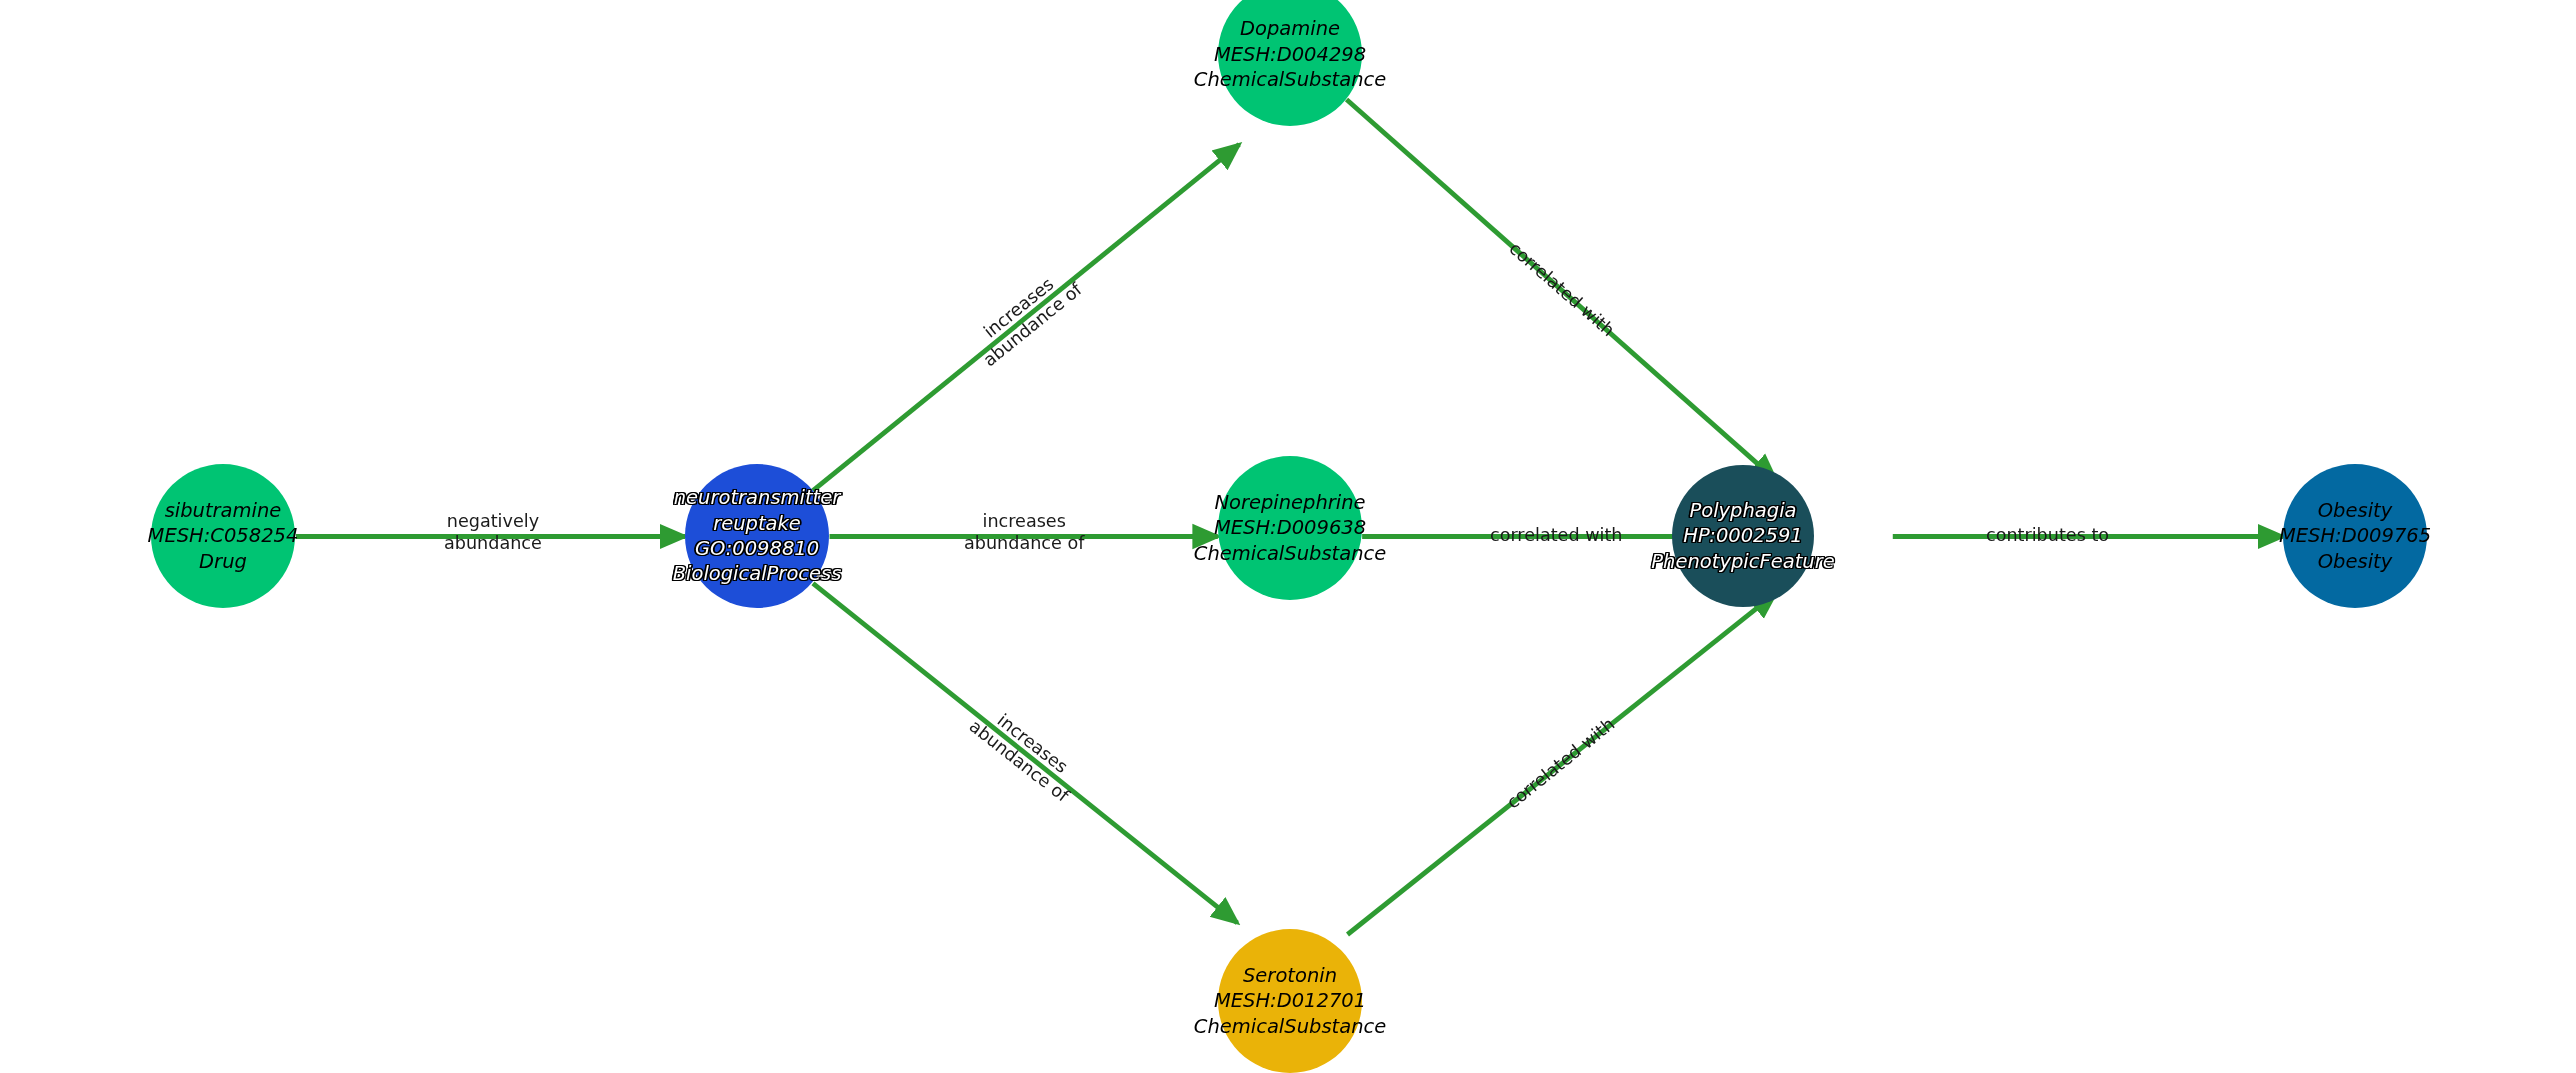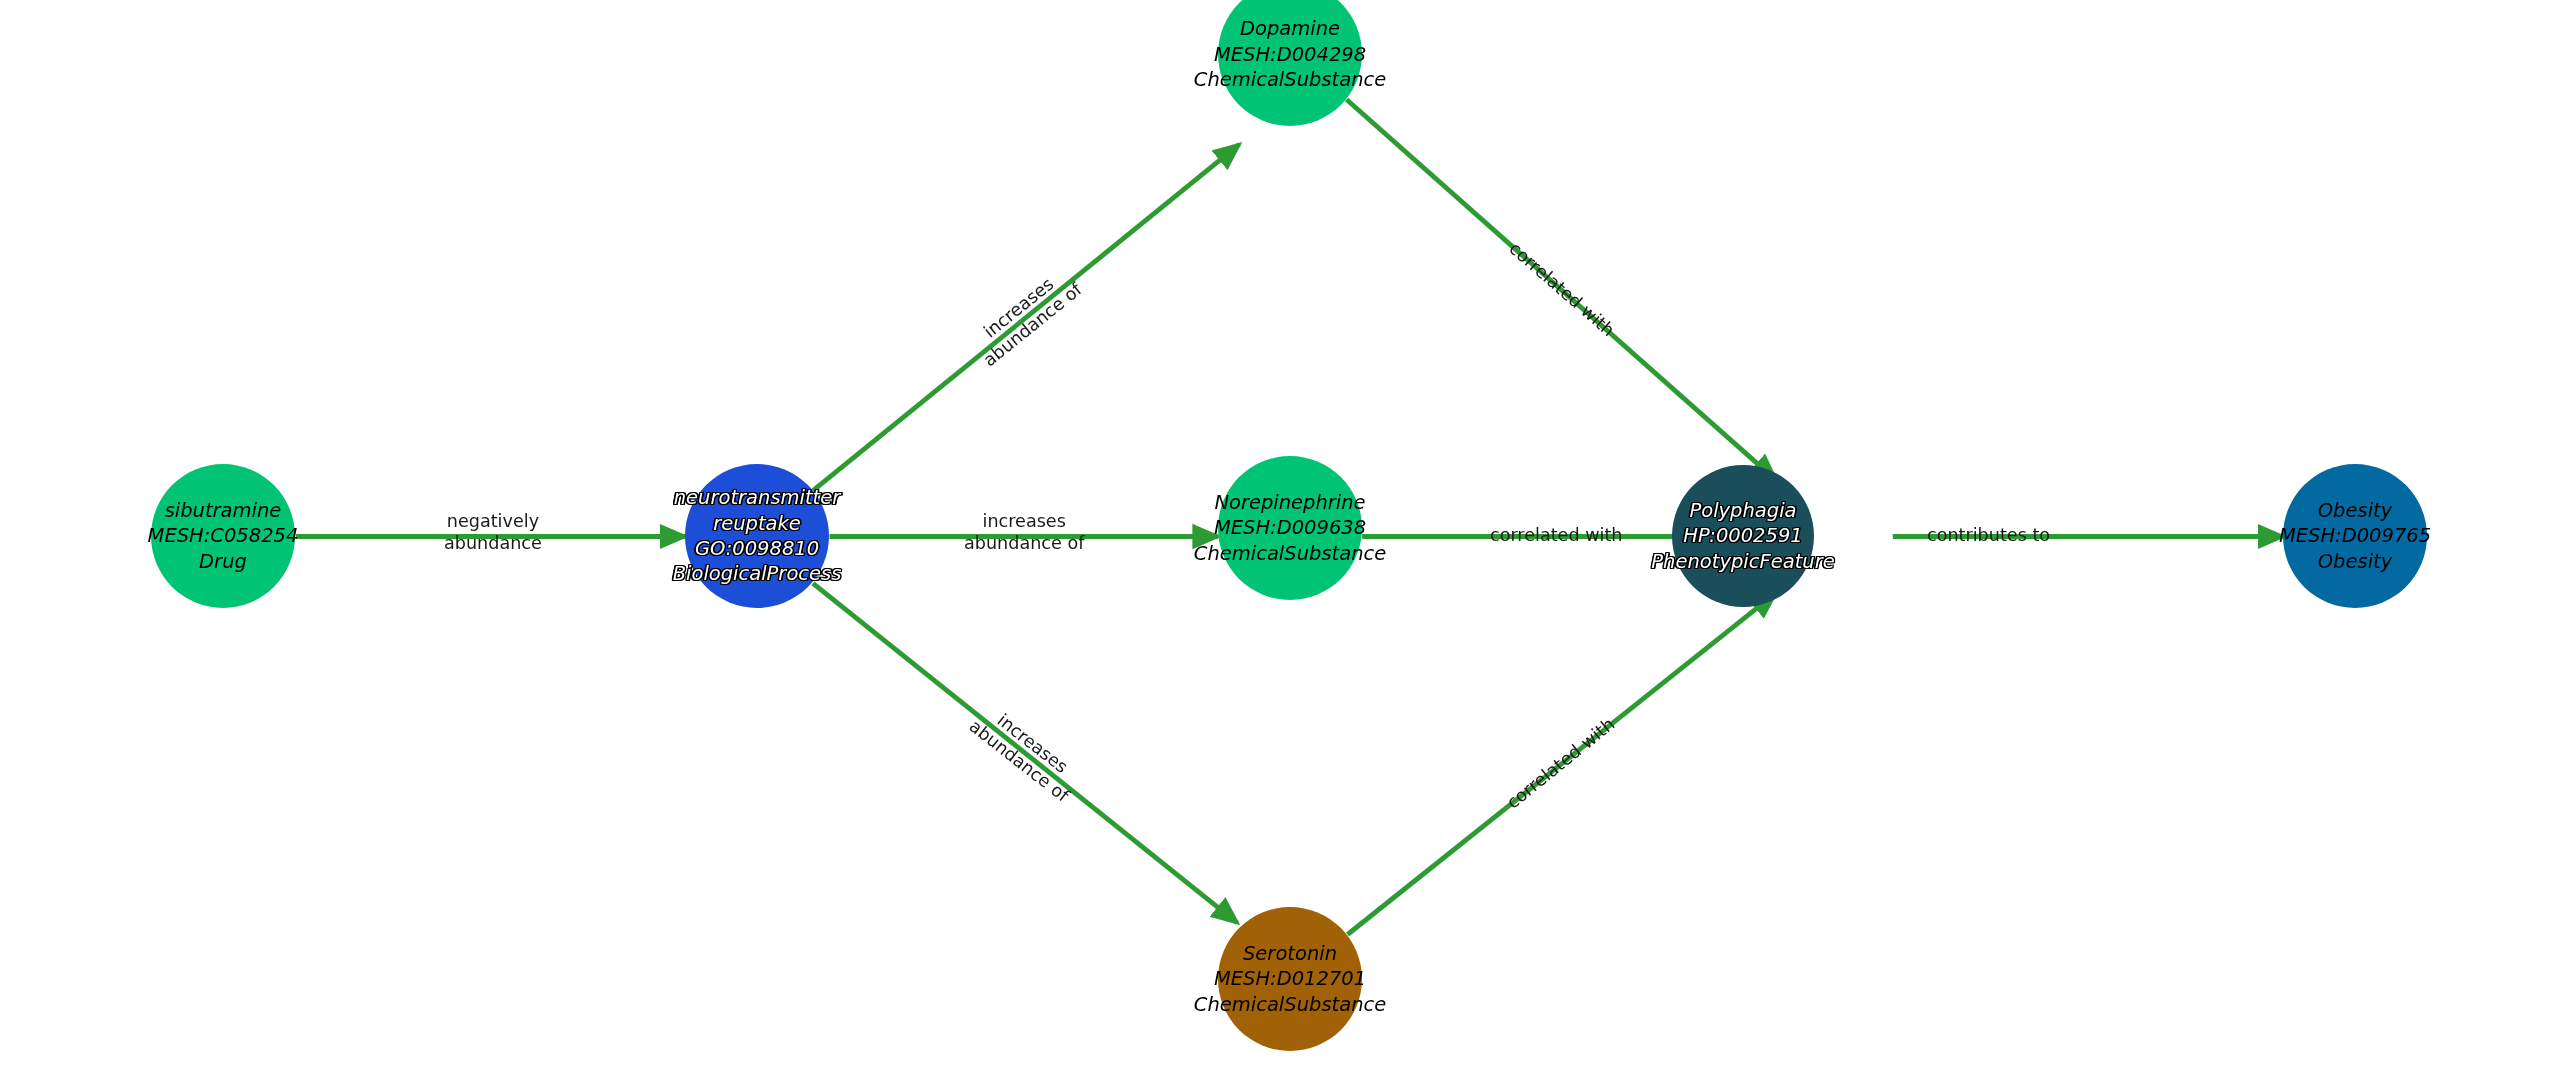--- a/index.html
+++ b/index.html
@@ -103,21 +103,21 @@
       </div>
       <div class="edge-label" style="left: 1495px; top: 279px; transform: rotate(41deg);">
         <span class="ln">correlated with</span>
       </div>
       <div class="edge-label" style="left: 1490px; top: 525px; transform: rotate(0deg);">
         <span class="ln">correlated with</span>
       </div>
       <div class="edge-label" style="left: 1495px; top: 753px; transform: rotate(-39deg);">
         <span class="ln">correlated with</span>
       </div>
-      <div class="edge-label" style="left: 1927px; top: 525px; transform: rotate(0deg);">
+      <div class="edge-label" style="left: 1986px; top: 525px; transform: rotate(0deg);">
         <span class="ln">contributes to</span>
       </div>
     </div>
   <div id="nodes">
       <div class="node" style="left: 151px; top: 464px; width: 144px; height: 144px; background: rgb(0, 196, 115);">
         <div class="node-label label-dark">
           <span class="ln">sibutramine</span>
           <span class="ln">MESH:C058254</span>
           <span class="ln">Drug</span>
         </div>
@@ -137,21 +137,21 @@
           <span class="ln">ChemicalSubstance</span>
         </div>
       </div>
       <div class="node" style="left: 1218px; top: 456px; width: 144px; height: 144px; background: rgb(0, 196, 115);">
         <div class="node-label label-dark">
           <span class="ln">Norepinephrine</span>
           <span class="ln">MESH:D009638</span>
           <span class="ln">ChemicalSubstance</span>
         </div>
       </div>
-      <div class="node" style="left: 1218px; top: 907px; width: 144px; height: 144px; background: #a16207;">
+      <div class="node" style="left: 1218px; top: 929px; width: 144px; height: 144px; background: #eab308;">
         <div class="node-label label-dark">
           <span class="ln">Serotonin</span>
           <span class="ln">MESH:D012701</span>
           <span class="ln">ChemicalSubstance</span>
         </div>
       </div>
       <div class="node" style="left: 1672px; top: 465px; width: 142px; height: 142px; background: rgb(26, 78, 90); align-items: center;">
         <div class="node-label label-light">
           <span class="ln">Polyphagia</span>
           <span class="ln">HP:0002591</span>

